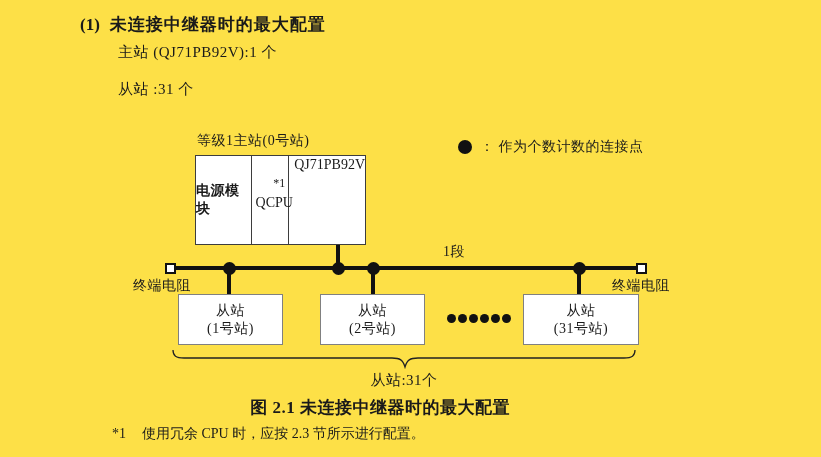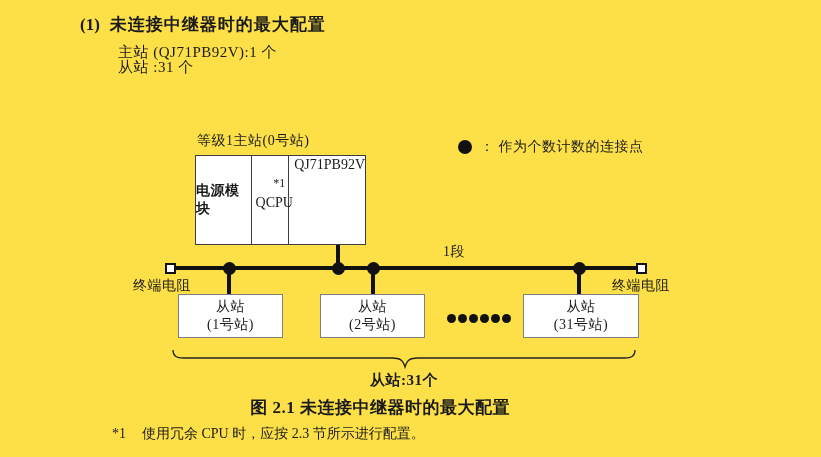--- a/index.html
+++ b/index.html
@@ -20,21 +20,21 @@
   
   .doc-title {
     left: 80px; top: 13px;
     font-size: 17px; font-weight: bold;
     letter-spacing: 1px;
     white-space: nowrap;
   }
   .doc-title .num { margin-right: 10px; letter-spacing: 0; }
   .spec-line { left: 118px; font-size: 15px; white-space: nowrap; letter-spacing: 0.5px; }
   .spec-1 { top: 43px; }
-  .spec-2 { top: 58px; }
+  .spec-2 { top: 80px; }
 
   
   .dlabel { font-size: 14px; white-space: nowrap; letter-spacing: 0.5px; }
   .master-label { left: 197px; top: 132px; }
 
   
   .master-box {
     left: 195px; top: 155px; width: 171px; height: 90px;
     border: 1px solid #3d3d3d;
     display: flex;
@@ -85,38 +85,38 @@
   .cdot-2 { left: 367px; }
   .cdot-31 { left: 573px; }
   .drop { width: 4px; background: #111; }
   .drop-master { left: 336px; top: 245px; height: 23px; }
   .drop-s1 { left: 227px; top: 268px; height: 26px; }
   .drop-s2 { left: 371px; top: 268px; height: 26px; }
   .drop-s31 { left: 577px; top: 268px; height: 26px; }
 
   
   .slave-box {
-    top: 294px; height: 44px;
+    top: 294px; height: 51px;
     border: 1px solid #808080; background: #fff;
     display: flex; flex-direction: column;
     align-items: center; justify-content: center;
     font-size: 14px; line-height: 18px; letter-spacing: 0.5px;
     text-align: center;
   }
   .slave-1 { left: 178px; width: 105px; }
   .slave-2 { left: 320px; width: 105px; }
   .slave-31 { left: 523px; width: 116px; }
 
   
   .ellipsis { left: 447px; top: 314px; display: flex; gap: 2px; }
   .edot { width: 9px; height: 9px; border-radius: 50%; background: #111; flex: none; }
 
   
   .brace-svg { left: 170px; top: 348px; }
-  .brace-label { left: 354px; top: 371px; width: 100px; text-align: center; font-weight: bold; }
+  .brace-label { left: 354px; top: 371px; width: 100px; text-align: center; }
 
   
   .fig-caption {
     left: 195px; top: 396px; width: 370px;
     text-align: center; font-size: 17px; font-weight: bold;
     white-space: nowrap; letter-spacing: 0.5px;
   }
   .footnote { left: 112px; top: 425px; font-size: 14px; white-space: nowrap; }
   .footnote .marker { margin-right: 16px; }
 </style>

